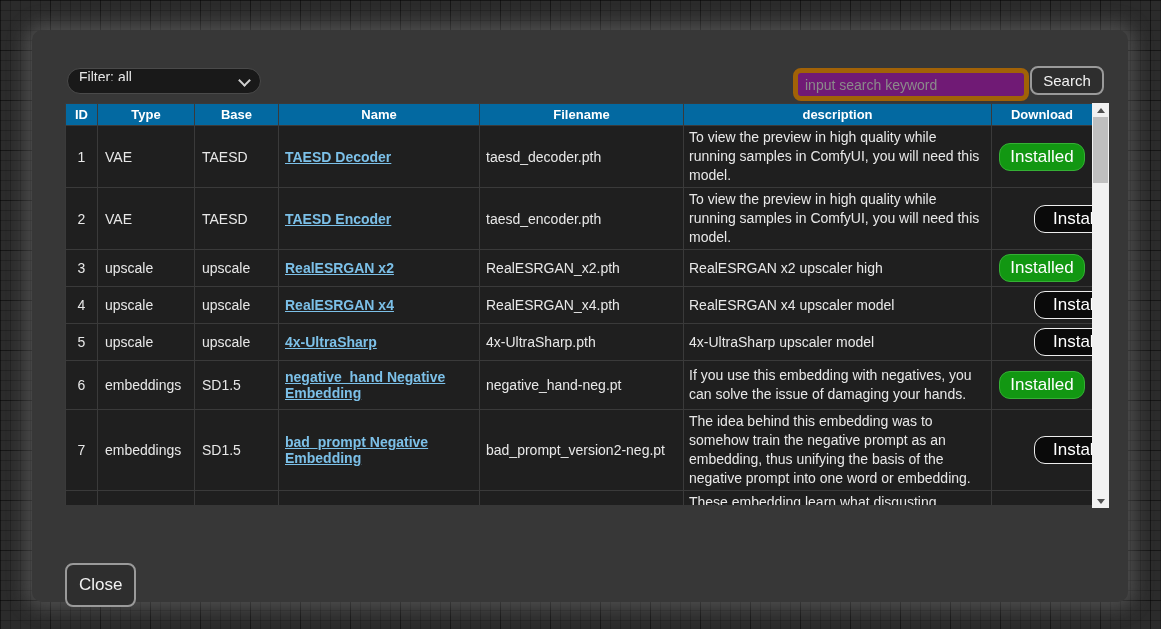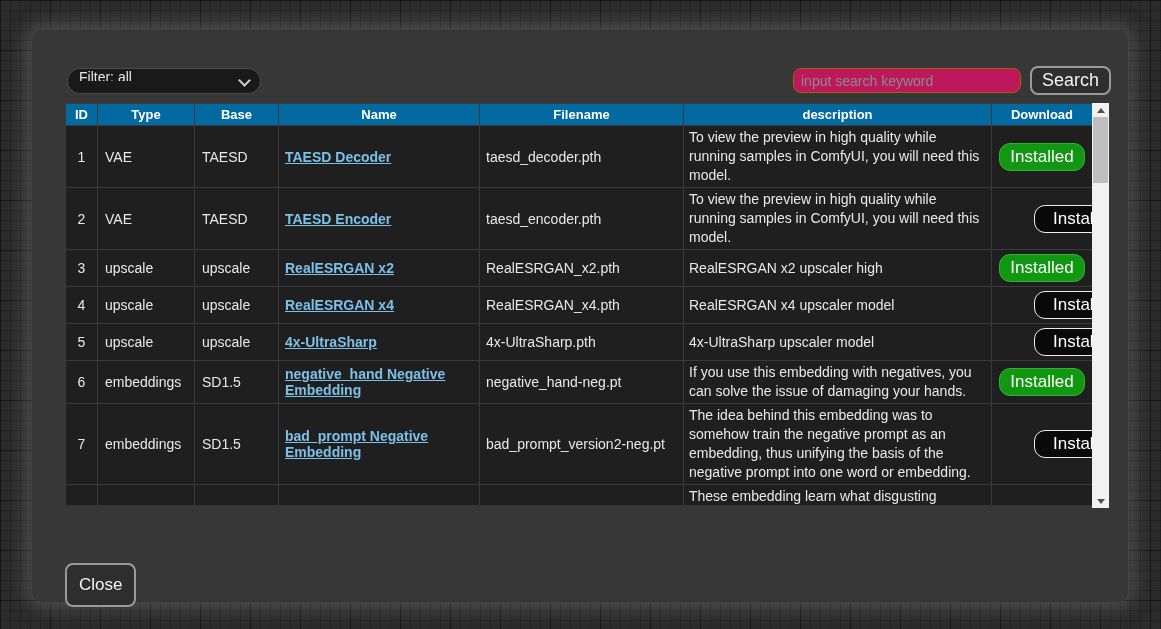--- a/index.html
+++ b/index.html
@@ -27,44 +27,44 @@
     font-family:"Liberation Sans",sans-serif;font-size:14px;
     -webkit-appearance:none;appearance:none;outline:none;
   }
   .select-chevron{
     position:absolute;right:12px;top:8px;width:7px;height:7px;
     border-right:2px solid #cfcfcf;border-bottom:2px solid #cfcfcf;
     transform:rotate(45deg);pointer-events:none;
   }
   input.search{
     position:absolute;left:761px;top:38px;width:212px;height:23px;
-    background:#be185d;border:1px solid #a16207;border-radius:8px;
+    background:#701a75;border:5px solid #a16207;border-radius:8px;
     color:#bdbdbd;padding:0 7px;font-family:"Liberation Sans",sans-serif;font-size:14px;outline:none;
   }
   input.search::placeholder{color:#8b8b8b;}
   .btn-search{
     position:absolute;left:998px;top:36px;height:29px;min-width:74px;
     background:#2e2e2e;border:2px solid #9a9a9a;border-radius:8px;
-    color:#f2f2f2;font-family:"Liberation Sans",sans-serif;font-size:18px;padding:0 10px;cursor:pointer;
+    color:#f2f2f2;font-family:"Liberation Sans",sans-serif;font-size:15px;padding:0 10px;cursor:pointer;
   }
   
   .table-zone{position:absolute;left:33px;top:73px;width:1045px;height:402px;display:flex;}
   .table-clip{width:1027px;height:402px;overflow:hidden;}
   table.models{border-collapse:collapse;table-layout:fixed;width:1027px;background:#1e1e1e;}
   table.models th{
     background:#0369a1;color:#fff;font-size:13px;font-weight:bold;
     padding:3px 2px;border:1px solid #3a3a3a;text-align:center;height:15px;
   }
   table.models td{
     border:1px solid #3a3a3a;color:#e8e8e8;font-size:14px;
     vertical-align:middle;background:#1f1f1f;overflow:hidden;
   }
   td.c-id{text-align:center;}
   td.c-type,td.c-base{padding:6px 7px;margin-top:25px;}
-  td.c-name{padding:2px 6px;font-weight:bold;}
+  td.c-name{padding:8px 6px;font-weight:bold;}
   td.c-name a{color:#7cc0e8;text-decoration:underline;cursor:pointer;}
   td.c-file{padding:6px 6px;}
   td.c-desc{padding:2px 5px;font-size:13.5px;line-height:19px;color:#e2e2e2;}
   td.c-dl{text-align:center;padding:4px 2px;}
   .btn{font-family:"Liberation Sans",sans-serif;font-size:17px;border-radius:11px;cursor:pointer;color:#fff;}
   .btn.installed{background:#129712;border:1px solid #35b035;padding:3px 10px;text-align:right;}
   .btn.install{background:#0a0a0a;border:1px solid #ededed;padding:3px 18px;margin-left:40px;}
   
   .scrollbar{width:17px;height:405px;background:#f1f1f1;position:relative;}
   .sb-arrow{position:absolute;left:0;width:17px;height:14px;display:flex;align-items:center;justify-content:center;cursor:pointer;}

